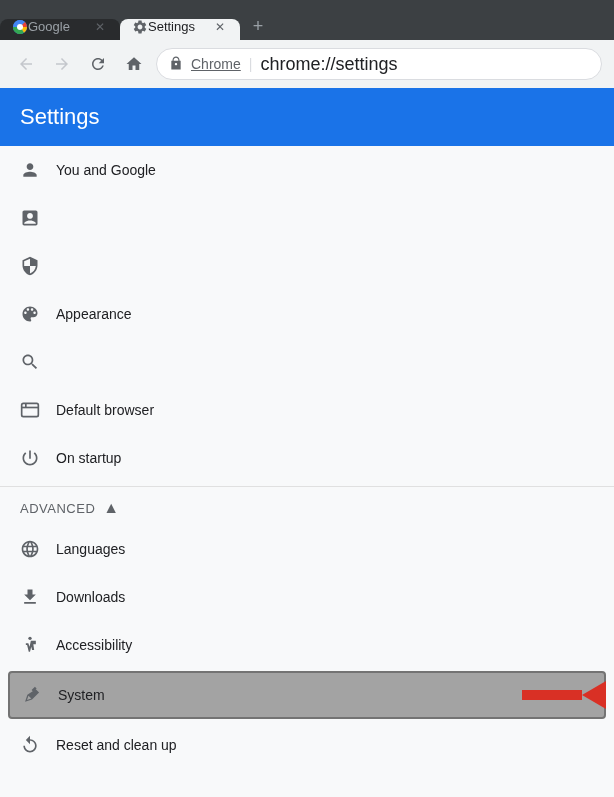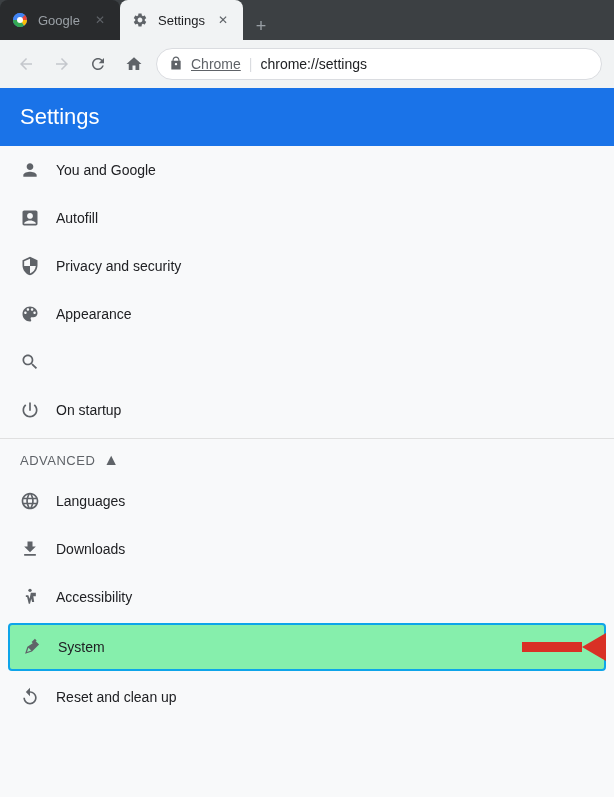--- a/index.html
+++ b/index.html
@@ -2,23 +2,23 @@
 <html><head>
   <meta charset="utf-8">
   <style>
     * { margin: 0; padding: 0; box-sizing: border-box; }
     body { font-family: 'Segoe UI', Arial, sans-serif; background: #f1f3f4; width: 614px; height: 797px; overflow: hidden; }
 
     
     .browser-chrome { background: #3c4043; width: 100%; }
     .tab-bar { display: flex; align-items: flex-end; padding: 8px 0 0 0; height: 40px; }
     .tab {
-      display: flex; align-items: center; padding: 0 12px;
-      height: 40px; border-radius: 8px 8px 0 0;
-      font-size: 13px; color: #e8eaed; gap: 10px;
+      display: flex; padding: 0 12px;
+      height: 21px; border-radius: 8px 8px 0 0;
+      font-size: 13px; color: #e8eaed; gap: 0;
       max-width: 200px; min-width: 120px;
     }
     .tab.inactive { background: #292b2d; color: #9aa0a6; }
     .tab.active { background: #f1f3f4; color: #202124; }
     .tab-favicon { width: 16px; height: 16px; flex-shrink: 0; }
     .tab-title { flex: 1; overflow: hidden; text-overflow: ellipsis; white-space: nowrap; font-size: 13px; }
     .tab-close {
       width: 16px; height: 16px; display: flex; align-items: center;
       justify-content: center; border-radius: 50%; cursor: pointer;
       font-size: 12px; color: #5f6368; flex-shrink: 0;
@@ -29,35 +29,35 @@
     .nav-btn { width: 28px; height: 28px; display: flex; align-items: center; justify-content: center; border-radius: 50%; cursor: pointer; color: #5f6368; font-size: 16px; }
     .nav-btn.disabled { color: #c4c7cc; cursor: default; }
     .address-bar {
       flex: 1; display: flex; align-items: center; background: #fff;
       border-radius: 20px; height: 32px; padding: 0 12px; gap: 8px;
       font-size: 14px; color: #202124; border: 1px solid #dadce0;
     }
     .address-bar-icon { color: #5f6368; font-size: 14px; }
     .address-bar-site { color: #5f6368; font-size: 14px; text-decoration: underline; }
     .address-bar-sep { color: #dadce0; }
-    .address-bar-url { color: #202124; font-size: 14px; }
+    .address-bar-url { color: #202124; font-size: 18px; }
 
     
     .settings-header { background: #1a73e8; color: white; padding: 16px 20px; }
     .settings-header h1 { font-size: 22px; font-weight: 400; }
 
     
     .settings-body { background: #f8f9fa; height: calc(797px - 40px - 48px - 56px); overflow-y: auto; }
 
     .nav-item {
       display: flex; align-items: center; padding: 12px 20px; height: 48px;
       cursor: pointer; color: #202124; font-size: 14px; gap: 16px;
       position: relative;
     }
-    .nav-item.highlighted { background: #86efac; border: 2px solid #0ea5e9; border-radius: 4px; margin: 2px 8px; padding: 0 12px; }
+    .nav-item.highlighted { background: #a3a3a3; border: 2px solid #737373; border-radius: 4px; margin: 2px 8px; padding: 0 12px; }
     .nav-icon { width: 20px; height: 20px; display: flex; align-items: center; justify-content: center; color: #5f6368; flex-shrink: 0; }
     .nav-label { flex: 1; }
 
     .section-divider { height: 1px; background: #e0e0e0; margin: 4px 0; }
 
     .advanced-header {
       display: flex; align-items: center; padding: 8px 20px;
       cursor: pointer; color: #5f6368; font-size: 13px; font-weight: 500;
       text-transform: uppercase; letter-spacing: 0.5px; text-align: right;
     }
@@ -167,49 +167,57 @@
     </div>
     <span class="nav-label">You and Google</span>
   </div>
 
   <div class="nav-item">
     <div class="nav-icon">
       <svg width="20" height="20" viewBox="0 0 24 24" fill="#5f6368">
           <path d="M19 3H5c-1.1 0-2 .9-2 2v14c0 1.1.9 2 2 2h14c1.1 0 2-.9 2-2V5c0-1.1-.9-2-2-2zm-7 3c1.93 0 3.5 1.57 3.5 3.5S13.93 13 12 13s-3.5-1.57-3.5-3.5S10.07 6 12 6zm7 13H5v-.23c0-.62.28-1.2.76-1.58C7.47 15.82 9.64 15 12 15s4.53.82 6.24 2.19c.48.38.76.97.76 1.58V19z"></path>
         </svg>
     </div>
-    <span class="nav-label">Autofill</span>
   </div>
 
   <div class="nav-item">
     <div class="nav-icon">
       <svg width="20" height="20" viewBox="0 0 24 24" fill="#5f6368">
           <path d="M12 1L3 5v6c0 5.55 3.84 10.74 9 12 5.16-1.26 9-6.45 9-12V5l-9-4zm0 10.99h7c-.53 4.12-3.28 7.79-7 8.94V12H5V6.3l7-3.11v8.8z"></path>
         </svg>
     </div>
-    <span class="nav-label">Privacy and security</span>
   </div>
 
   <div class="nav-item">
     <div class="nav-icon">
       <svg width="20" height="20" viewBox="0 0 24 24" fill="#5f6368">
           <path d="M12 3c-4.97 0-9 4.03-9 9s4.03 9 9 9c.83 0 1.5-.67 1.5-1.5 0-.39-.15-.74-.39-1.01-.23-.26-.38-.61-.38-.99 0-.83.67-1.5 1.5-1.5H16c2.76 0 5-2.24 5-5 0-4.42-4.03-8-9-8zm-5.5 9c-.83 0-1.5-.67-1.5-1.5S5.67 9 6.5 9 8 9.67 8 10.5 7.33 12 6.5 12zm3-4C8.67 8 8 7.33 8 6.5S8.67 5 9.5 5s1.5.67 1.5 1.5S10.33 8 9.5 8zm5 0c-.83 0-1.5-.67-1.5-1.5S13.67 5 14.5 5s1.5.67 1.5 1.5S15.33 8 14.5 8zm3 4c-.83 0-1.5-.67-1.5-1.5S16.67 9 17.5 9s1.5.67 1.5 1.5-.67 1.5-1.5 1.5z"></path>
         </svg>
     </div>
     <span class="nav-label">Appearance</span>
   </div>
 
   <div class="nav-item">
     <div class="nav-icon">
       <svg width="20" height="20" viewBox="0 0 24 24" fill="#5f6368">
           <path d="M15.5 14h-.79l-.28-.27C15.41 12.59 16 11.11 16 9.5 16 5.91 13.09 3 9.5 3S3 5.91 3 9.5 5.91 16 9.5 16c1.61 0 3.09-.59 4.23-1.57l.27.28v.79l5 4.99L20.49 19l-4.99-5zm-6 0C7.01 14 5 11.99 5 9.5S7.01 5 9.5 5 14 7.01 14 9.5 11.99 14 9.5 14z"></path>
         </svg>
     </div>
   </div>
 
+  <div class="nav-item">
+    <div class="nav-icon">
+      <svg width="20" height="20" viewBox="0 0 24 24" fill="#5f6368">
+          <rect x="2" y="4" width="20" height="16" rx="2" ry="2" fill="none" stroke="#5f6368" stroke-width="2"></rect>
+          <line x1="2" y1="9" x2="22" y2="9" stroke="#5f6368" stroke-width="2"></line>
+          <line x1="7" y1="4" x2="7" y2="9" stroke="#5f6368" stroke-width="2"></line>
+        </svg>
+    </div>
+    <span class="nav-label">Default browser</span>
+  </div>
 
   <div class="nav-item">
     <div class="nav-icon">
       <svg width="20" height="20" viewBox="0 0 24 24" fill="#5f6368">
           <path d="M13 3h-2v10h2V3zm4.83 2.17l-1.42 1.42C17.99 7.86 19 9.81 19 12c0 3.87-3.13 7-7 7s-7-3.13-7-7c0-2.19 1.01-4.14 2.58-5.42L6.17 5.17C4.23 6.82 3 9.26 3 12c0 4.97 4.03 9 9 9s9-4.03 9-9c0-2.74-1.23-5.18-3.17-6.83z"></path>
         </svg>
     </div>
     <span class="nav-label">On startup</span>
   </div>
 

